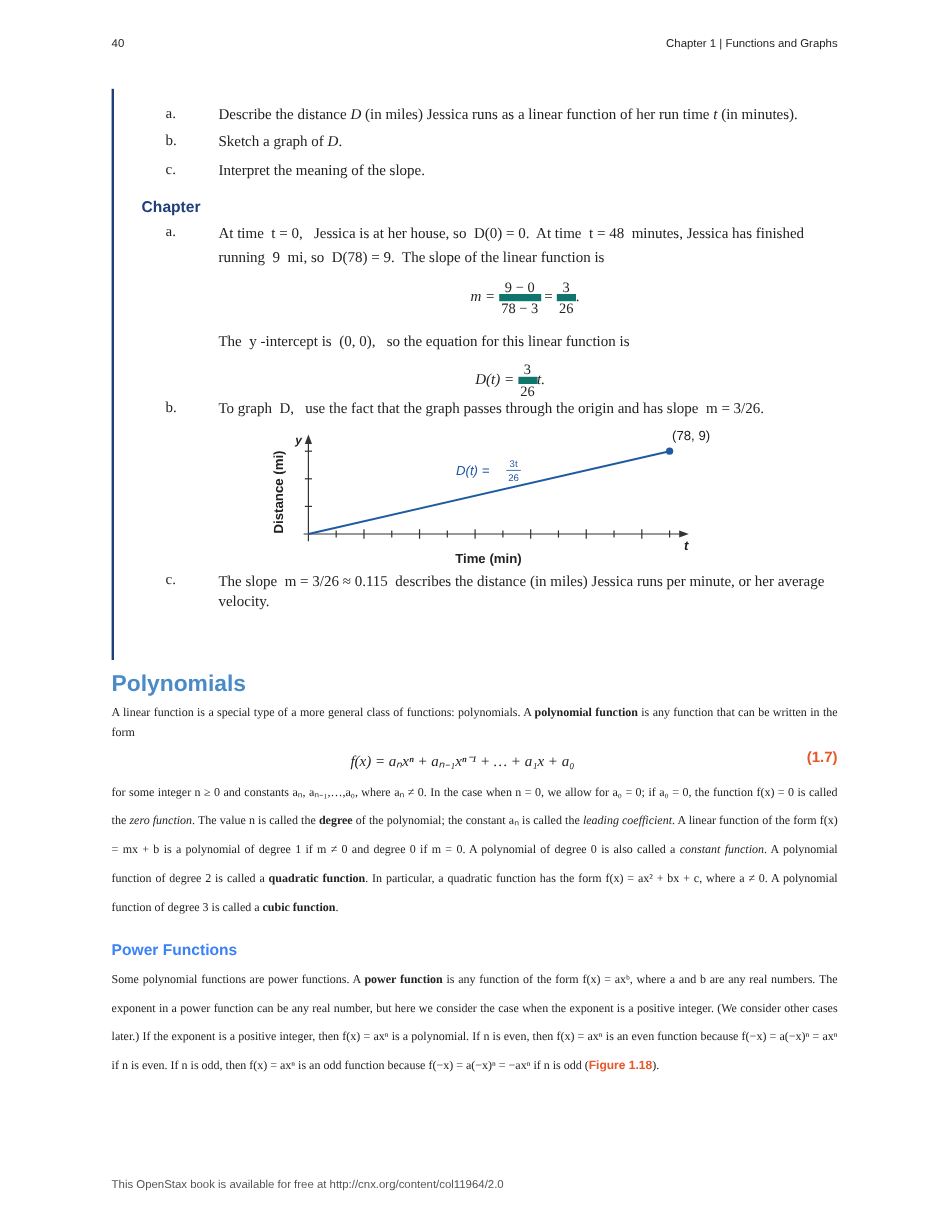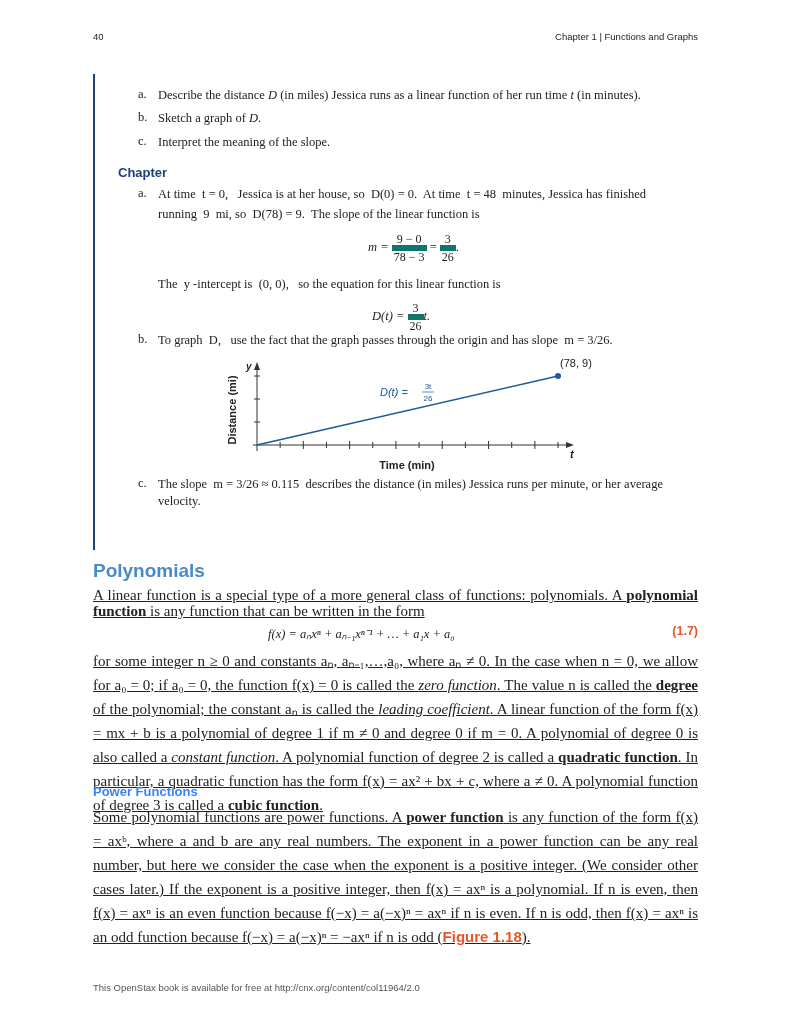--- a/index.html
+++ b/index.html
@@ -2,31 +2,31 @@
 <html><head>
 <meta charset="utf-8">
 <style>
   html, body { margin: 0; padding: 0; background: #ffffff; }
   body { width: 791px; height: 1024px; position: relative; overflow: hidden;
          font-family: "Liberation Serif", serif; color: #222; }
   .sans { font-family: "Liberation Sans", sans-serif; }
   .hdr-page { position: absolute; left: 93px; top: 31px; font-size: 9.5px; }
   .hdr-chap { position: absolute; right: 93px; top: 31px; font-size: 9.5px; }
   .sidebar-bar { position: absolute; left: 93px; top: 74px; width: 2px; height: 476px; background: #1e3f7a; }
-  .line { position: absolute; font-size: 12.5px; white-space: nowrap; line-height: 16px; }
+  .line { position: absolute; font-size: 12.5px; white-space: nowrap; line-height: 16px; margin-left: 24px; }
   .lbl { position: absolute; font-size: 12.5px; }
   .m { font-style: italic; font-family: "Liberation Serif", serif; }
   .sol { position: absolute; left: 118px; top: 165px; font-size: 13px; font-weight: bold; color: #1e3f7a; }
   .frac { display: inline-block; vertical-align: middle; text-align: center; font-size: 12px; line-height: 12px; }
   .frac .num { display: block; border-bottom: 6px solid #0f766e; padding: 0 2px; }
   .frac .den { display: block; padding: 0 2px; }
   .h2 { position: absolute; left: 93px; top: 560px; font-size: 19px; font-weight: bold; color: #4a8bc7; }
   .h3 { position: absolute; left: 93px; top: 784px; font-size: 13px; font-weight: bold; color: #3b82f6; }
   .eqnum { position: absolute; right: 93px; font-size: 12.5px; font-weight: bold; color: #e8572a; }
-  .para { position: absolute; left: 93px; width: 605px; font-size: 15px; line-height: 24px; text-align: justify; text-decoration: underline; }
+  .para { position: absolute; left: 93px; width: 605px; font-size: 10px; line-height: 24px; text-align: justify; }
   .para-tight { line-height: 16px; }
   .link { color: #e8572a; font-weight: bold; font-family: "Liberation Sans", sans-serif; }
   .footer { position: absolute; left: 93px; top: 982px; font-size: 9.5px; color: #555; }
   .chart { position: absolute; left: 220px; top: 350px; }
   .chart text { font-family: "Liberation Sans", sans-serif; }
 </style>
 </head>
 <body>
 
 <div class="hdr-page sans">40</div>

